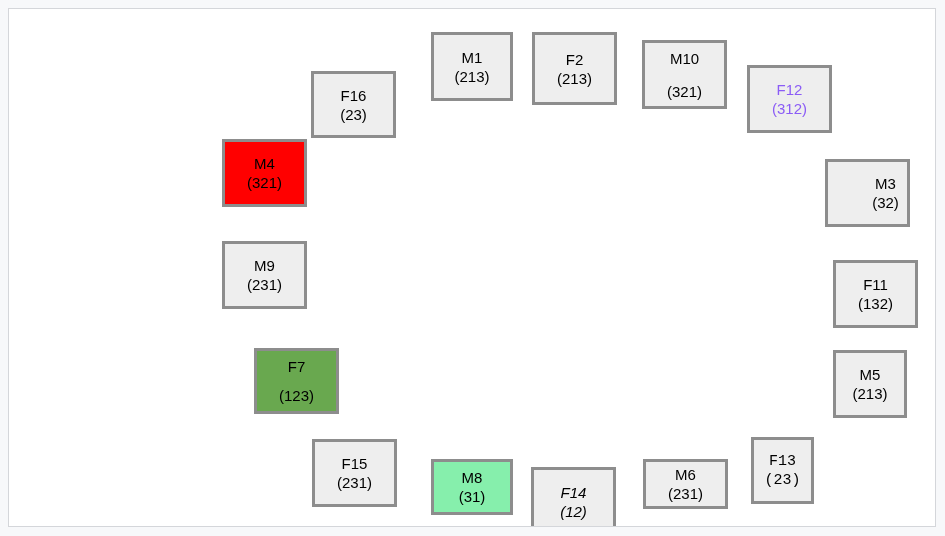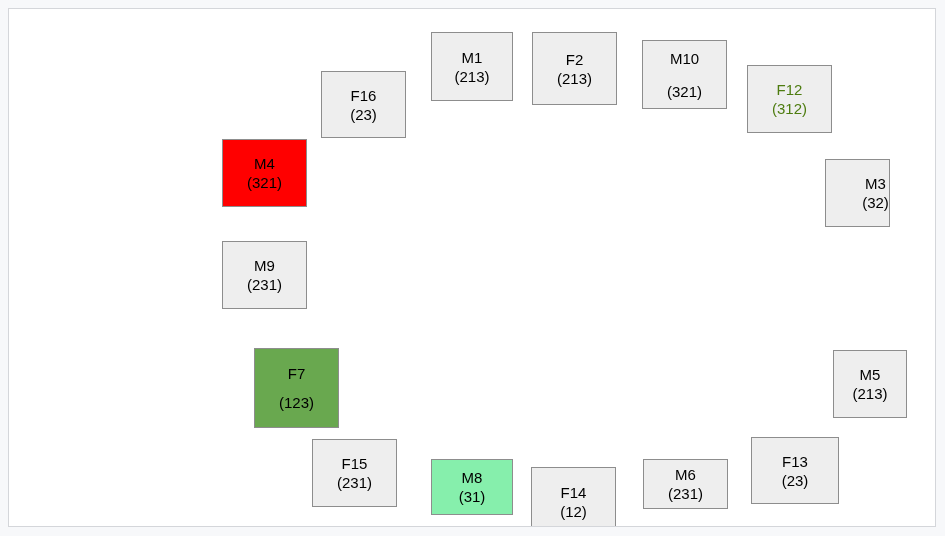--- a/index.html
+++ b/index.html
@@ -21,21 +21,21 @@
     width: 928px;
     height: 519px;
     background: #ffffff;
     border: 1px solid #d4d6da;
     box-sizing: border-box;
     overflow: hidden;
   }
   .node {
     position: absolute;
     box-sizing: border-box;
-    border: 1px solid #000000;
+    border: 3px solid #000000;
     background: #eeeeee;
     display: flex;
     flex-direction: column;
     align-items: center;
     justify-content: center;
     color: #000000;
     font-family: "Liberation Sans", sans-serif;
     font-size: 15px;
     line-height: 19px;
     text-align: left;
@@ -46,69 +46,73 @@
     display: block;
   }
   .node .node-value {
     display: block;
   }
 </style>
 </head>
 <body>
 
 <div id="canvas">
-    <div class="node" style="left: 312px; top: 62px; width: 85px; height: 67px; background: rgb(238, 238, 238); border-color: rgb(141, 141, 141); color: rgb(0, 0, 0);">
+    <div class="node" style="left: 302px; top: 62px; width: 85px; height: 67px; background: rgb(238, 238, 238); border-color: rgb(141, 141, 141); color: rgb(0, 0, 0);">
       <span class="node-label">F16</span>
       <span class="node-value">(23)</span>
     </div>
     <div class="node" style="left: 422px; top: 23px; width: 82px; height: 69px; background: rgb(238, 238, 238); border-color: rgb(141, 141, 141); color: rgb(0, 0, 0);">
       <span class="node-label">M1</span>
       <span class="node-value">(213)</span>
     </div>
     <div class="node" style="left: 523px; top: 23px; width: 85px; height: 73px; background: rgb(238, 238, 238); border-color: rgb(141, 141, 141); color: rgb(0, 0, 0);">
       <span class="node-label">F2</span>
       <span class="node-value">(213)</span>
     </div>
     <div class="node" style="left: 633px; top: 31px; width: 85px; height: 69px; background: rgb(238, 238, 238); border-color: rgb(141, 141, 141); color: rgb(0, 0, 0); gap: 14px;">
       <span class="node-label">M10</span>
       <span class="node-value">(321)</span>
     </div>
-    <div class="node" style="left: 738px; top: 56px; width: 85px; height: 68px; background: rgb(238, 238, 238); border-color: rgb(141, 141, 141); color: #4d7c0f;">
+    <div class="node" style="left: 738px; top: 56px; width: 85px; height: 68px; background: rgb(238, 238, 238); border-color: rgb(141, 141, 141); color: #8b5cf6;">
       <span class="node-label">F12</span>
       <span class="node-value">(312)</span>
     </div>
-    <div class="node" style="left: 816px; top: 150px; width: 65px; height: 68px; background: rgb(238, 238, 238); border-color: rgb(141, 141, 141); color: rgb(0, 0, 0); padding-left: 36px;">
+    <div class="node" style="left: 816px; top: 150px; width: 85px; height: 68px; background: rgb(238, 238, 238); border-color: rgb(141, 141, 141); color: rgb(0, 0, 0); padding-left: 36px;">
       <span class="node-label">M3</span>
       <span class="node-value">(32)</span>
+    </div>
+    <div class="node" style="left: 824px; top: 251px; width: 85px; height: 68px; background: rgb(238, 238, 238); border-color: rgb(141, 141, 141); color: rgb(0, 0, 0);">
+      <span class="node-label">F11</span>
+      <span class="node-value">(132)</span>
     </div>
     <div class="node" style="left: 824px; top: 341px; width: 74px; height: 68px; background: rgb(238, 238, 238); border-color: rgb(141, 141, 141); color: rgb(0, 0, 0);">
       <span class="node-label">M5</span>
       <span class="node-value">(213)</span>
     </div>
-    <div class="node" style="left: 742px; top: 428px; width: 88px; height: 67px; background: rgb(238, 238, 238); border-color: rgb(141, 141, 141); color: rgb(0, 0, 0);">
+    <div class="node" style="left: 742px; top: 428px; width: 63px; height: 67px; background: rgb(238, 238, 238); border-color: rgb(141, 141, 141); color: rgb(0, 0, 0); font-family: Liberation Mono, monospace;">
       <span class="node-label">F13</span>
       <span class="node-value">(23)</span>
     </div>
     <div class="node" style="left: 634px; top: 450px; width: 85px; height: 50px; background: rgb(238, 238, 238); border-color: rgb(141, 141, 141); color: rgb(0, 0, 0);">
       <span class="node-label">M6</span>
       <span class="node-value">(231)</span>
     </div>
-    <div class="node" style="left: 522px; top: 458px; width: 85px; height: 69px; background: rgb(238, 238, 238); border-color: rgb(141, 141, 141); color: rgb(0, 0, 0);">
+    <div class="node" style="left: 522px; top: 458px; width: 85px; height: 69px; background: rgb(238, 238, 238); border-color: rgb(141, 141, 141); color: rgb(0, 0, 0); font-style: italic;">
       <span class="node-label">F14</span>
       <span class="node-value">(12)</span>
     </div>
     <div class="node" style="left: 422px; top: 450px; width: 82px; height: 56px; background: #86efac; border-color: rgb(141, 141, 141); color: rgb(0, 0, 0);">
       <span class="node-label">M8</span>
       <span class="node-value">(31)</span>
     </div>
     <div class="node" style="left: 303px; top: 430px; width: 85px; height: 68px; background: rgb(238, 238, 238); border-color: rgb(141, 141, 141); color: rgb(0, 0, 0);">
       <span class="node-label">F15</span>
       <span class="node-value">(231)</span>
     </div>
-    <div class="node" style="left: 245px; top: 339px; width: 85px; height: 80px; background: rgb(105, 168, 79); border-color: rgb(141, 141, 141); color: rgb(0, 0, 0); gap: 10px;">
+    <div class="node" style="left: 245px; top: 339px; width: 85px; height: 66px; background: rgb(105, 168, 79); border-color: rgb(141, 141, 141); color: rgb(0, 0, 0); gap: 10px;">
       <span class="node-label">F7</span>
       <span class="node-value">(123)</span>
     </div>
     <div class="node" style="left: 213px; top: 232px; width: 85px; height: 68px; background: rgb(238, 238, 238); border-color: rgb(141, 141, 141); color: rgb(0, 0, 0);">
       <span class="node-label">M9</span>
       <span class="node-value">(231)</span>
     </div>
     <div class="node" style="left: 213px; top: 130px; width: 85px; height: 68px; background: rgb(255, 0, 0); border-color: rgb(141, 141, 141); color: rgb(0, 0, 0);">
       <span class="node-label">M4</span>
       <span class="node-value">(321)</span>

